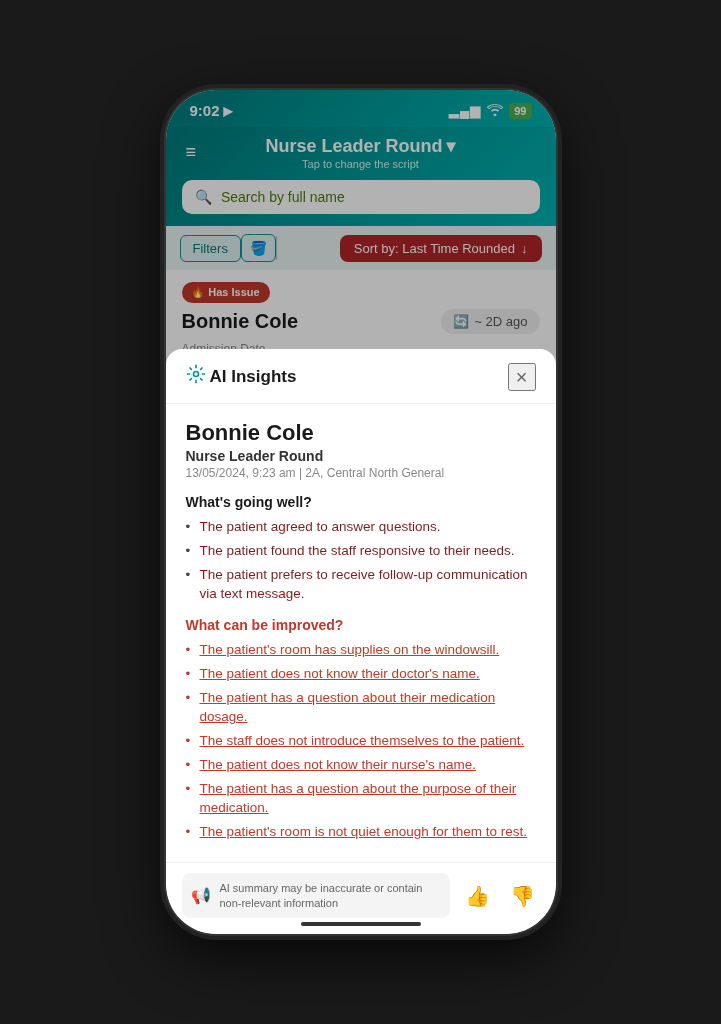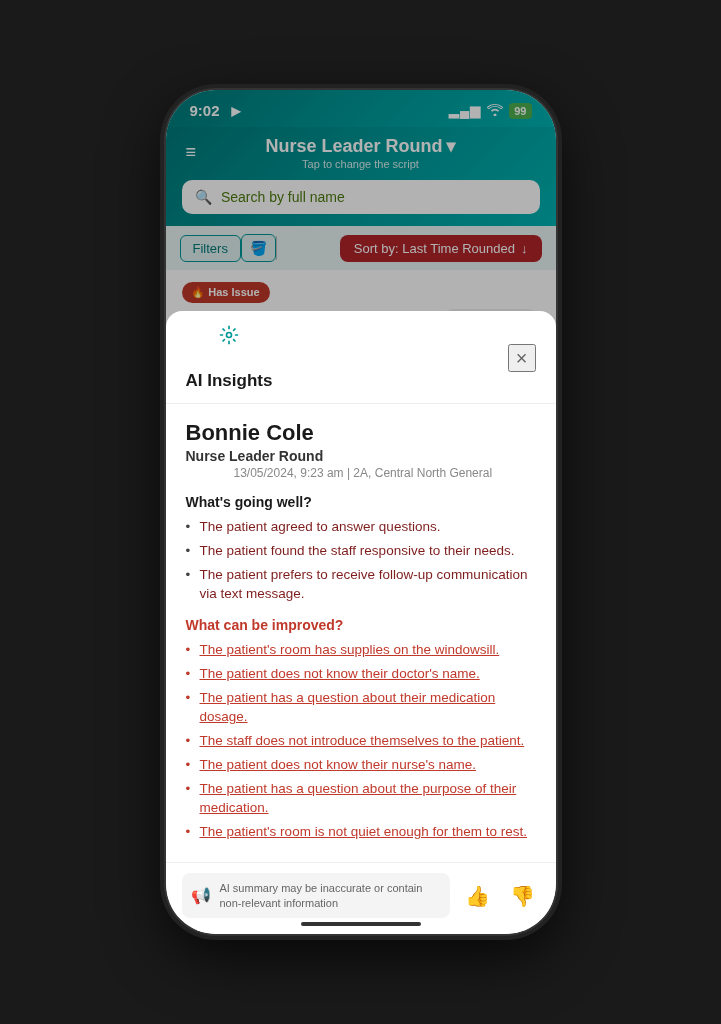--- a/index.html
+++ b/index.html
@@ -34,21 +34,21 @@
       background: linear-gradient(135deg, #007a7a 0%, #009999 50%, #00b3b3 100%);
       padding: 12px 24px 8px;
       display: flex;
       justify-content: space-between;
       align-items: center;
       color: white;
       font-size: 15px;
       font-weight: 600;
       flex-shrink: 0;
     }
-    .status-left { display: flex; align-items: center; gap: 12px; }
+    .status-left { display: flex; align-items: center; gap: 4px; }
     .status-right { display: flex; align-items: center; gap: 6px; }
     .battery-badge {
       background: #4caf50;
       color: white;
       font-size: 11px;
       font-weight: 700;
       padding: 2px 5px;
       border-radius: 4px;
     }
     
@@ -211,22 +211,21 @@
       padding: 14px 20px 12px;
       border-bottom: 1px solid #eee;
       flex-shrink: 0;
     }
     .modal-title {
       font-size: 17px;
       font-weight: 600;
       color: #1a1a1a;
       display: flex;
       align-items: center;
-      gap: 21px;
-      flex-direction: column;
+      gap: 4px;
     }
     .close-btn {
       font-size: 20px;
       color: #666;
       cursor: pointer;
       padding: 2px 6px;
       line-height: 1;
     }
     .modal-body {
       padding: 16px 20px;
@@ -242,21 +241,20 @@
     .modal-round-name {
       font-size: 14px;
       font-weight: 600;
       color: #333;
       margin-bottom: 2px;
     }
     .modal-meta {
       font-size: 12px;
       color: #888;
       margin-bottom: 14px;
-      margin-left: 48px;
     }
     .section-title-good {
       font-size: 14px;
       font-weight: 700;
       color: #1a1a1a;
       margin-bottom: 8px;
     }
     .section-title-improve {
       font-size: 14px;
       font-weight: 700;

